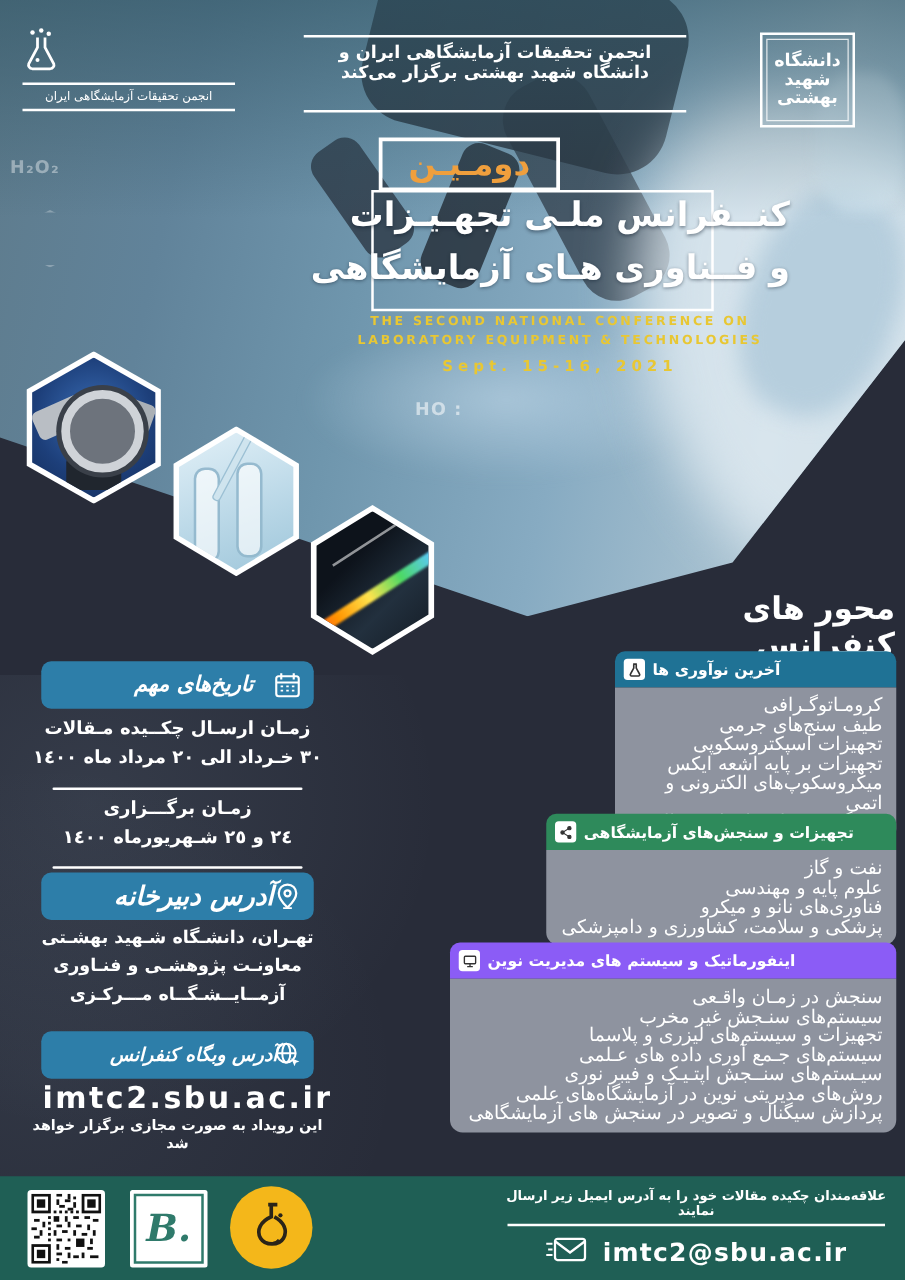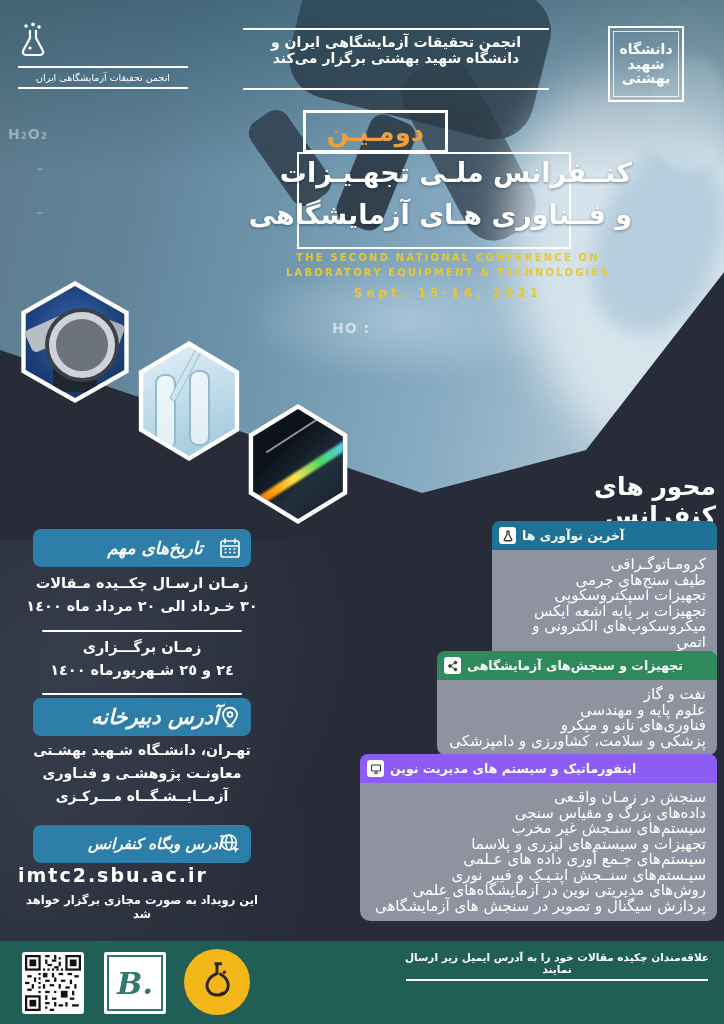--- a/index.html
+++ b/index.html
@@ -74,21 +74,21 @@
   .e1{top:252px;} .e2{top:267px;}
   .title-date{left:283px;top:286px;width:330px;text-align:center;color:#e8c733;font-weight:bold;font-size:12px;letter-spacing:4px;}
 
   
   .sec-head{left:33px;width:218px;height:38px;background:#2d7ea9;border-radius:8px;
             display:flex;align-items:center;justify-content:center;}
   .sec-head .lbl{font-weight:bold;direction:rtl;padding-left:26px;font-style:italic;}
   .sec-ic{position:absolute;right:9px;top:50%;transform:translateY(-50%);width:24px;height:24px;}
   .sec-body{left:18px;width:248px;text-align:center;direction:rtl;font-weight:bold;}
   .divider{left:42px;width:200px;height:2px;background:#fff;border-radius:2px;}
-  .url-txt{left:18px;width:248px;text-align:left;font-weight:bold;font-size:19px;letter-spacing:2px;}
+  .url-txt{left:18px;width:248px;text-align:right;font-weight:bold;font-size:24px;letter-spacing:2px;}
 
   
   .topics-heading{left:480px;top:472px;width:236px;text-align:right;direction:rtl;font-size:25px;font-weight:bold;}
   .tbox{position:absolute;border-radius:10px;}
   .tbox-head{height:29px;border-radius:8px 8px 0 0;display:flex;align-items:center;padding:0 7px;gap:6px;}
   .tbox-ic{width:17px;height:17px;background:#fff;border-radius:3px;display:flex;align-items:center;justify-content:center;flex:0 0 auto;}
   .tbox-title{font-size:12.5px;font-weight:bold;direction:rtl;white-space:nowrap;}
   .tbox-body{background:#8e939f;border-radius:0 0 10px 10px;padding:7px 11px;direction:rtl;text-align:right;}
   .tbox-body div{font-size:15px;line-height:15.5px;color:#fff;}
   .tb1 .tbox-head{background:#1f7295;}
@@ -287,21 +287,20 @@
       <span class="tbox-ic">
         <svg width="12" height="12" viewBox="0 0 24 24" fill="none" stroke="#333" stroke-width="2.2">
           <rect x="3" y="4" width="18" height="12" rx="1.5"></rect>
           <path d="M12 16v4M7.5 20.5h9"></path>
         </svg>
       </span>
       <span class="tbox-title">اینفورماتیک و سیستم های مدیریت نوین</span>
     </div>
     <div class="tbox-body">
       <div>سنجش در زمـان واقـعی</div>
-      <div>داده‌های بزرگ و مقیاس سنجی</div>
       <div>سیستم‌های سنـجش غیر مخرب</div>
       <div>تجهیزات و سیستم‌های لیزری و پلاسما</div>
       <div>سیستم‌های جـمع آوری داده های عـلمی</div>
       <div>سیـستم‌های سنــجش اپتـیـک و فیبر نوری</div>
       <div>روش‌های مدیریتی نوین در آزمایشگاه‌های علمی</div>
       <div>پردازش سیگنال و تصویر در سنجش های آزمایشگاهی</div>
     </div>
   </div>
 
   <div class="abs footer-bar"></div>
@@ -384,15 +383,25 @@
     <svg width="40" height="44" viewBox="0 0 32 36" fill="none" stroke="#2a2419" stroke-width="2.4">
       <path d="M14 3h6M16 3v8C9 14 6 20 9 25c3 5 12 5 15 0 3-5 0-11-6-14"></path>
       <path d="M11 27c3 2 8 2 10-1" stroke-width="1.6"></path>
       <circle cx="22" cy="10" r="1.4" fill="#2a2419" stroke="none"></circle>
     </svg>
   </div>
 
   <div class="abs foot-right">
     <div class="foot-note">علاقه‌مندان چکیده مقالات خود را به آدرس ایمیل زیر ارسال نمایند</div>
     <div class="foot-rule"></div>
+    <div class="foot-email-row">
+      <span>
+        <svg width="36" height="24" viewBox="0 0 36 24" fill="none" stroke="#fff" stroke-width="1.8">
+          <rect x="8" y="3" width="24" height="17" rx="2"></rect>
+          <path d="M8 5l12 9 12-9"></path>
+          <path d="M1 7h5M2.5 11.5h3.5M1 16h5" stroke-width="1.6"></path>
+        </svg>
+      </span>
+      <span class="foot-email">imtc2@sbu.ac.ir</span>
+    </div>
   </div>
 
 </div>
 
 </body></html>

